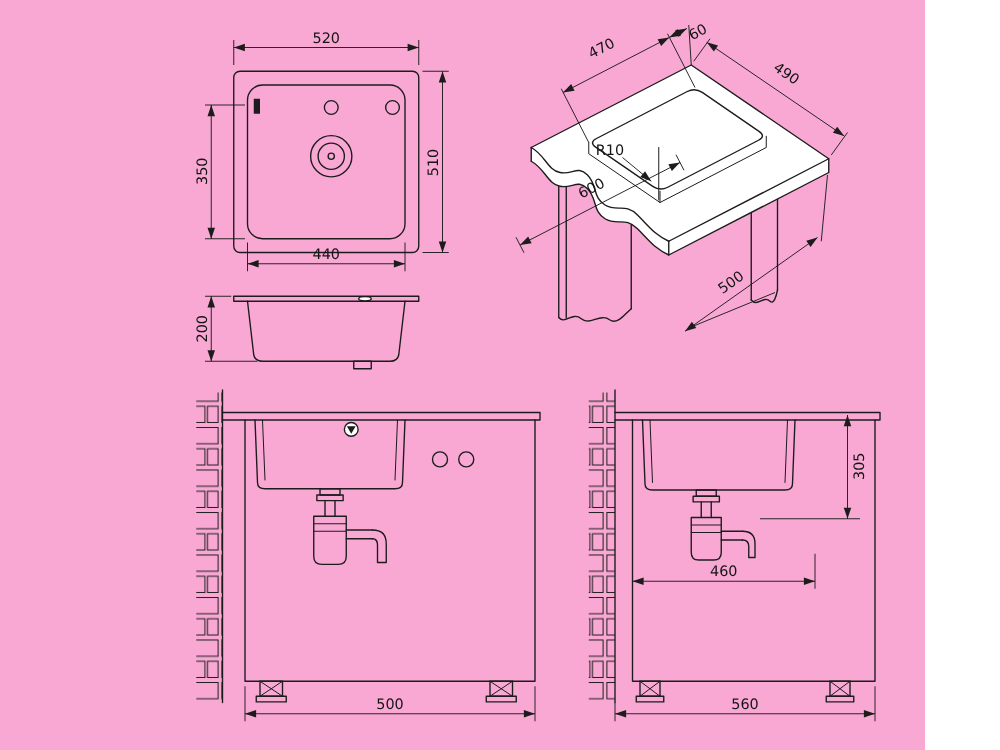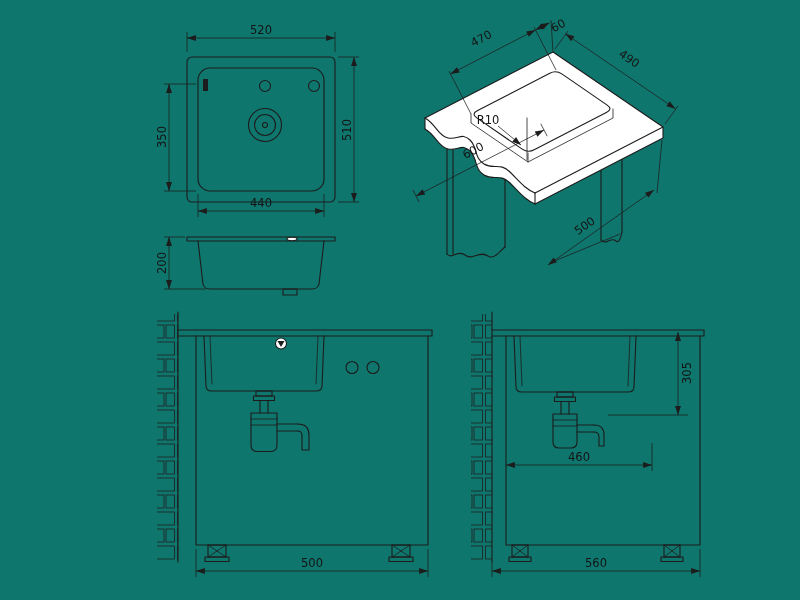--- a/index.html
+++ b/index.html
@@ -1,17 +1,17 @@
 <!DOCTYPE html>
 <html><head>
 <meta charset="utf-8">
 <style>
   html,body{margin:0;padding:0;background:#ffffff;}
   body{width:800px;height:600px;font-family:"DejaVu Sans",sans-serif;}
-  #stage{width:800px;height:600px;position:relative;background:#0f766e;}
+  #stage{width:740px;height:600px;position:relative;background:#f9a8d4;}
   svg{display:block;}
   .ln{stroke:#1c1c1c;stroke-width:1.1;fill:none;stroke-linecap:round;stroke-linejoin:round;}
   .thin{stroke:#1c1c1c;stroke-width:0.8;fill:none;stroke-linecap:round;stroke-linejoin:round;}
   .dim{stroke:#1c1c1c;stroke-width:0.75;fill:none;}
   .face{fill:#ffffff;stroke:none;}
   .fw{fill:#ffffff;}
   .fk{fill:#1c1c1c;stroke:none;}
   .dimtxt{font:11.5px "DejaVu Sans",sans-serif;fill:#141414;text-anchor:middle;}
 </style>
 </head>

